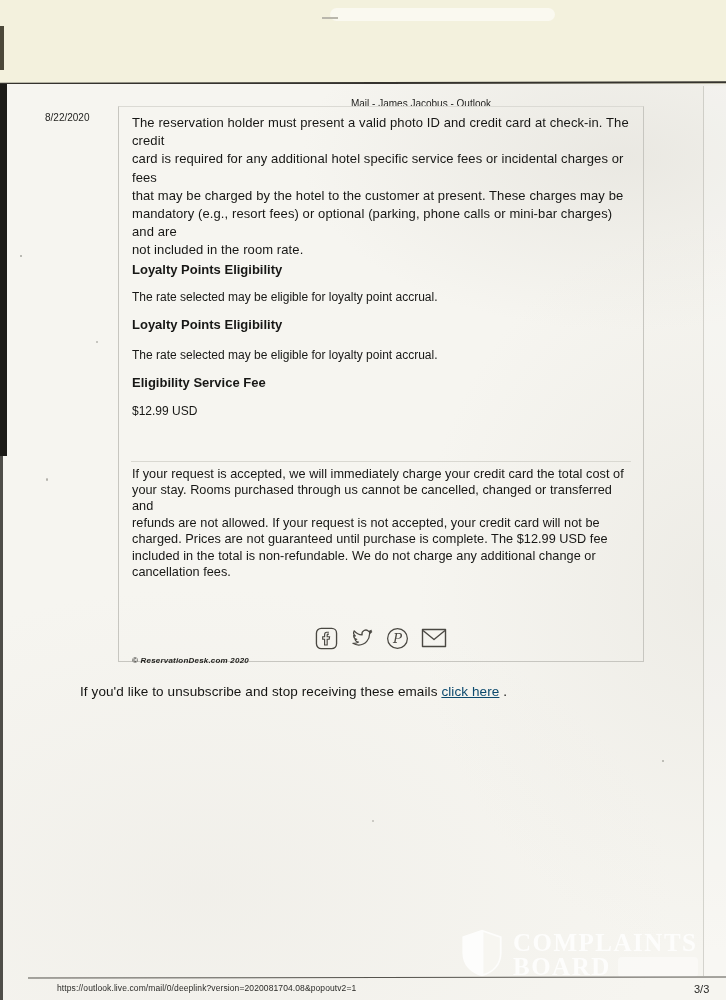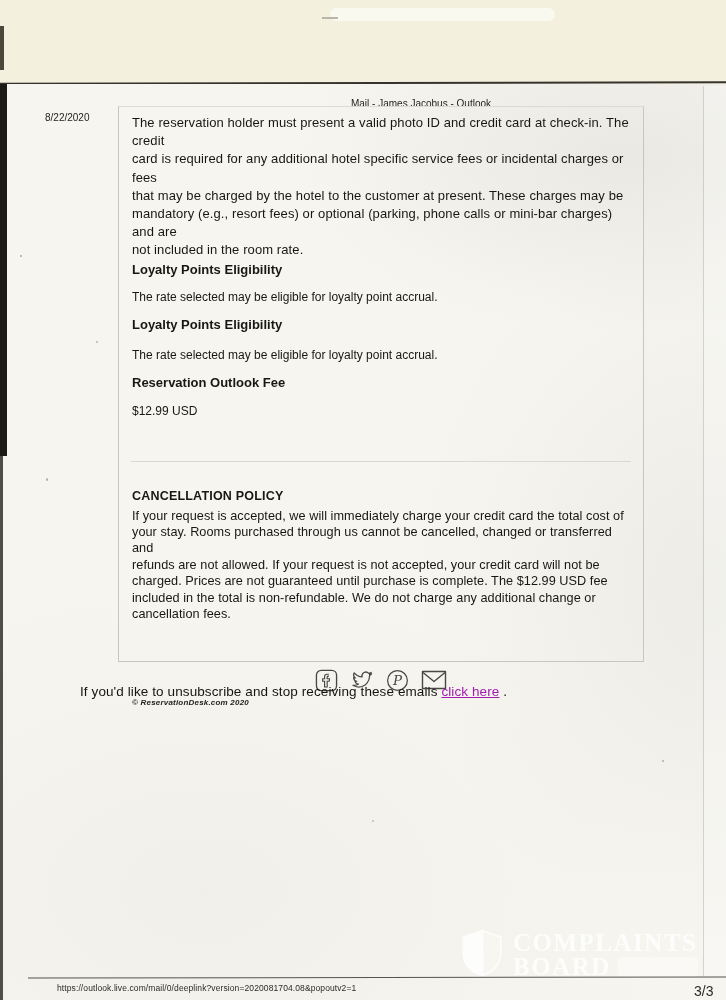--- a/index.html
+++ b/index.html
@@ -26,21 +26,21 @@
   .left-strip-cream-mark{position:absolute;left:0;top:26px;width:4px;height:44px;background:#4b4839;}
   .right-edge-line{position:absolute;left:703px;top:86px;width:1px;height:890px;background:rgba(150,148,140,.35);}
   .right-edge-band{position:absolute;left:704px;top:86px;width:22px;height:890px;background:rgba(255,255,255,.22);}
   .speck{position:absolute;border-radius:50%;background:#5a584f;}
 
   
   .print-date{position:absolute;left:45px;top:112px;font-size:10px;color:#1e1e1c;}
   .print-title{position:absolute;left:421px;top:98px;transform:translateX(-50%);font-size:10px;color:#1e1e1c;white-space:nowrap;}
   .footer-rule{position:absolute;left:28px;top:977px;width:698px;height:1px;background:#56544e;transform:rotate(-0.08deg);}
   .footer-url{position:absolute;left:45px;top:983px;font-size:8.5px;color:#2b2b28;letter-spacing:.1px;padding-left:12px;}
-  .footer-page{position:absolute;left:694px;top:983px;font-size:14px;color:#2b2b28;}
+  .footer-page{position:absolute;left:694px;top:983px;font-size:11px;color:#2b2b28;}
 
   
   .content-box{
     position:absolute;left:118px;top:106px;width:526px;height:556px;box-sizing:border-box;
     border:1px solid #c7c6c0;border-top-color:#dbdad4;
     padding:7px 13px 0 13px;color:#171715;
   }
   .intro{font-size:13px;line-height:18.2px;letter-spacing:.1px;}
   .section-heading{font-weight:bold;font-size:13px;line-height:16px;}
   .sh-1{margin-top:2px;}
@@ -53,21 +53,21 @@
   .box-divider{border:none;height:1px;background:#d9d8d1;margin:42px -1px 0 -1px;}
   .cancel-heading{font-weight:bold;font-size:12.5px;line-height:16px;margin-top:26px;letter-spacing:.2px;}
   .cancel-body{font-size:12.7px;line-height:16.4px;margin-top:4px;letter-spacing:.05px;}
 
   .social-row{margin-top:45px;display:flex;justify-content:center;align-items:center;gap:12px;height:26px;}
   .social-row svg{display:block;}
   .copyright{margin-top:5px;text-align:left;font-size:8px;font-weight:bold;color:#22221f;letter-spacing:.2px;font-style:italic;}
 
   
   .unsubscribe{position:absolute;left:80px;top:684px;font-size:13.5px;color:#141412;letter-spacing:.1px;}
-  .unsubscribe a{color:#a21caf;text-decoration:underline;cursor:pointer;}
+  .unsubscribe a{color:#0c4a6e;text-decoration:underline;cursor:pointer;}
 
   
   .watermark{position:absolute;left:460px;top:928px;display:flex;align-items:center;gap:9px;color:rgba(255,255,255,.8);font-family:Liberation Serif, serif;}
   .wm-text{font-weight:800;font-size:25px;line-height:24px;letter-spacing:1.5px;}
   .wm-line2{display:flex;align-items:center;gap:7px;}
   .wm-pill{display:inline-block;width:80px;height:20px;background:rgba(255,255,255,.42);border-radius:4px;}
 </style>
 </head>
 <body>
 
@@ -98,26 +98,25 @@
       <div class="line">mandatory (e.g., resort fees) or optional (parking, phone calls or mini-bar charges) and are</div>
       <div class="line">not included in the room rate.</div>
     </div>
 
   <div class="section-heading sh-1">Loyalty Points Eligibility</div>
   <div class="section-body sb-1">The rate selected may be eligible for loyalty point accrual.</div>
 
   <div class="section-heading sh-2">Loyalty Points Eligibility</div>
   <div class="section-body sb-2">The rate selected may be eligible for loyalty point accrual.</div>
 
-  <div class="section-heading sh-3">Reservation Outlook Fee</div>
+  <div class="section-heading sh-3">Eligibility Service Fee</div>
   <div class="section-body sb-3">$12.99 USD</div>
 
   <hr class="box-divider">
 
-  <div class="cancel-heading">CANCELLATION POLICY</div>
   <div class="cancel-body">
       <div class="line">If your request is accepted, we will immediately charge your credit card the total cost of</div>
       <div class="line">your stay. Rooms purchased through us cannot be cancelled, changed or transferred and</div>
       <div class="line">refunds are not allowed. If your request is not accepted, your credit card will not be</div>
       <div class="line">charged. Prices are not guaranteed until purchase is complete. The $12.99 USD fee</div>
       <div class="line">included in the total is non-refundable. We do not charge any additional change or</div>
       <div class="line">cancellation fees.</div>
     </div>
 
   <div class="social-row">

